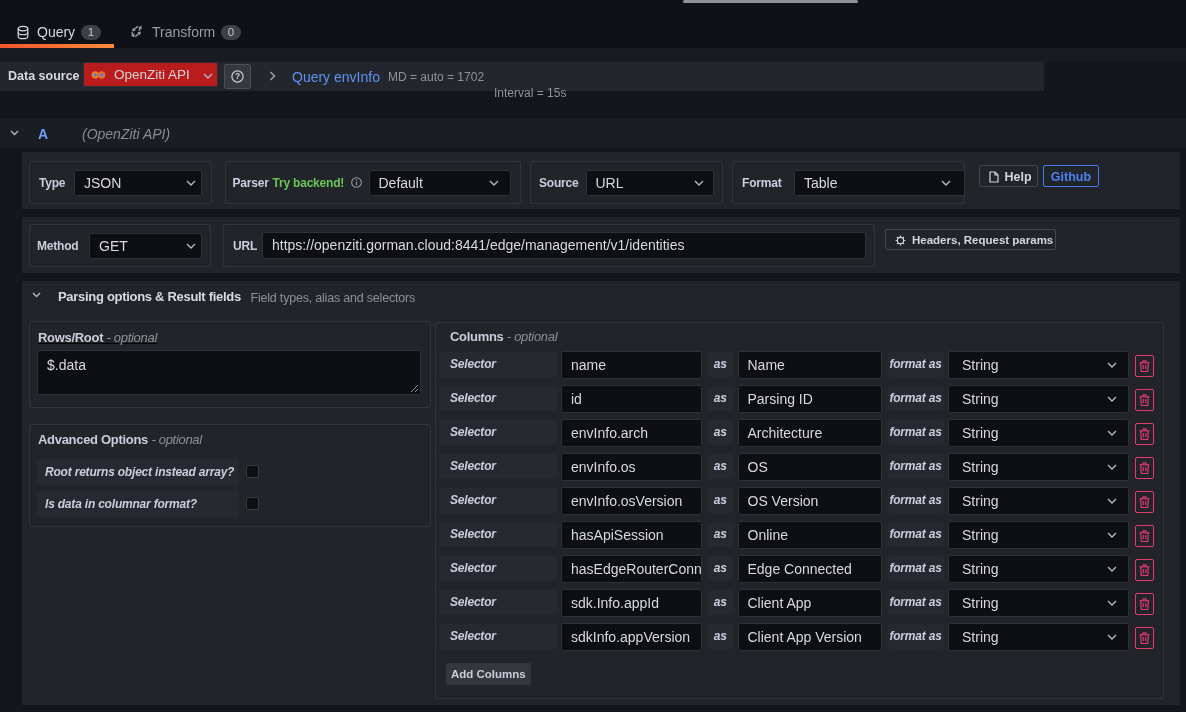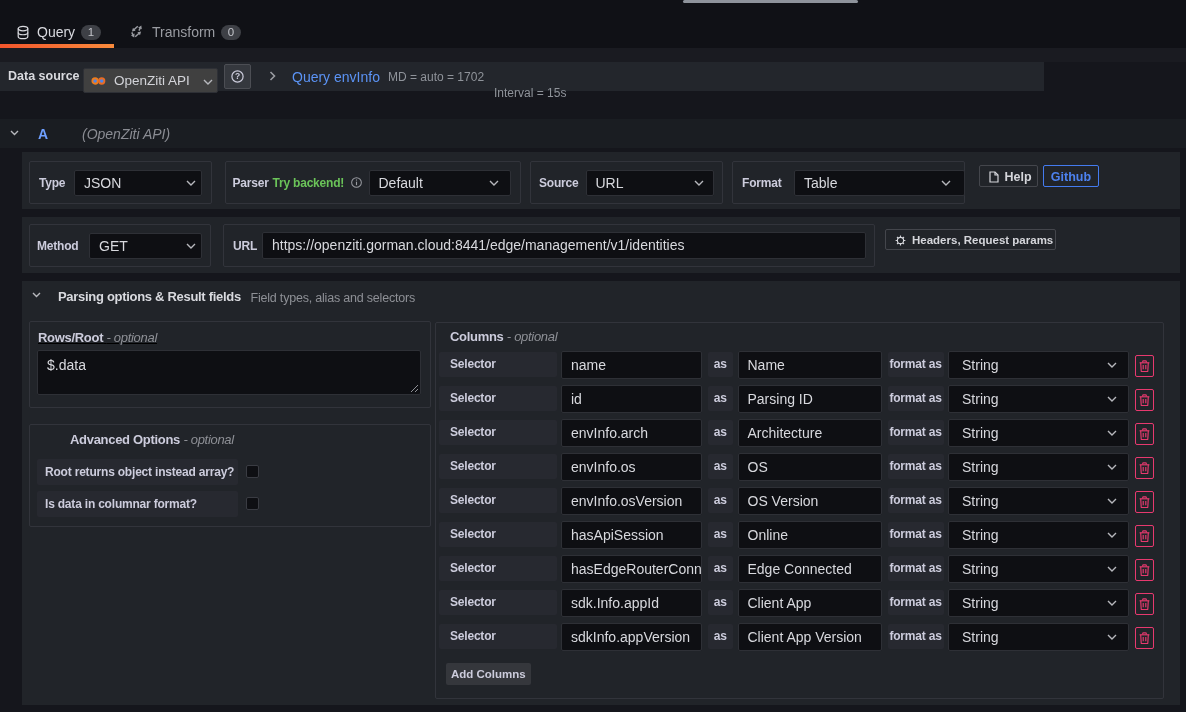--- a/index.html
+++ b/index.html
@@ -6,21 +6,21 @@
   html,body { width:1186px; height:712px; background:#15161c; overflow:hidden;
     font-family:"Liberation Sans", sans-serif; }
   .abs { position:absolute; }
   .sec { position:absolute; left:22px; width:1158px; background:#212429; }
   .box { position:absolute; border:1px solid #32343b; border-radius:2px; }
   .sel, .inp { position:absolute; background:#0e0f13; border:1px solid #2e3036;
     border-radius:2px; color:#d8d9de; font-size:14px; line-height:24px; padding-left:9px;
     white-space:nowrap; overflow:hidden; }
   .lbl { position:absolute; color:#ccccdc; font-size:12px; font-weight:bold; white-space:nowrap; letter-spacing:-0.2px; }
   .chip { position:absolute; background:#272930; border-radius:2px; color:#ccccdc;
-    font-size:12px; font-weight:bold; white-space:nowrap; letter-spacing:-0.2px; }
+    font-size:12px; font-weight:bold; white-space:nowrap; letter-spacing:-0.2px;font-style:italic; }
   .chev { position:absolute; }
   svg { display:block; }
 </style>
 </head>
 <body>
 
 <div class="abs" id="tabbar" style="left:0;top:0;width:1186px;height:48px;background:#101116;">
   <div class="abs" style="left:683px;top:0;width:175px;height:3px;background:#8e939b;border-radius:2px;"></div>
   <svg class="abs" style="left:16.5px;top:24.5px;" width="12" height="15" viewBox="0 0 14 16">
     <ellipse cx="7" cy="3.4" rx="5.6" ry="2.6" fill="none" stroke="#d9dadf" stroke-width="1.4"></ellipse>
@@ -43,21 +43,21 @@
     </g>
   </svg>
   <div class="abs" style="left:152px;top:24px;font-size:14px;font-weight:500;color:#9a9ca2;">Transform</div>
   <div class="abs" style="left:221px;top:25px;width:20px;height:15px;border-radius:8px;background:#3e4046;color:#c3c4ca;font-size:11.5px;text-align:center;line-height:15px;">0</div>
 </div>
 
 <div class="abs" style="left:0;top:48px;width:1186px;height:14px;background:#1a1b21;"></div>
 
 <div class="abs" style="left:0;top:62px;width:1044px;height:29px;background:#23262c;">
   <div class="abs" style="left:8px;top:7px;font-size:12.5px;font-weight:bold;color:#d9dadf;">Data source</div>
-  <div class="abs" style="left:83px;top:6px;width:135px;height:25px;background:#404040;border:1px solid #2e3036;border-radius:2px;">
+  <div class="abs" style="left:83px;top:0;width:135px;height:25px;background:#b91c1c;border:1px solid #2e3036;border-radius:2px;">
     <svg class="abs" style="left:7px;top:7px;" width="15" height="10" viewBox="0 0 15 10">
       <circle cx="4.1" cy="5" r="2.7" fill="#4f84e6" stroke="#ef7d1e" stroke-width="1.9"></circle>
       <circle cx="10.7" cy="5" r="2.7" fill="#4f84e6" stroke="#e96c24" stroke-width="1.9"></circle>
     </svg>
     <div class="abs" style="left:30px;top:4px;font-size:13.5px;color:#d2d3d8;">OpenZiti API</div>
     <svg class="abs" style="left:119px;top:9.5px;" width="10" height="6" viewBox="0 0 10 6">
         <path d="M1 1 l4 4 4-4" fill="none" stroke="#b7b8bd" stroke-width="1.4"></path>
       </svg>
   </div>
   <div class="abs" style="left:223.5px;top:2px;width:27px;height:25px;background:#35383e;border:1px solid #4c4e54;border-radius:2px;">
@@ -163,21 +163,21 @@
 <div class="box" style="left:29px;top:320.5px;width:402px;height:87px;"></div>
 <div class="abs" style="left:38px;top:330px;font-size:13px;letter-spacing:-0.3px;text-decoration:underline;"><span style="font-weight:bold;color:#ccccdc;">Rows/Root</span> <span style="font-style:italic;color:#8e9096;">- optional</span></div>
 <div class="abs" style="left:37px;top:350px;width:384px;height:45px;background:#0e0f13;border:1px solid #2e3036;border-radius:2px;">
   <div class="abs" style="left:9px;top:6px;font-size:14px;color:#d8d9de;">$.data</div>
   <svg class="abs" style="right:1px;bottom:1px;" width="9" height="9" viewBox="0 0 9 9">
       <path d="M8 1 L1 8 M8 5 L5 8" stroke="#8e9096" stroke-width="1"></path>
     </svg>
 </div>
 
 <div class="box" style="left:29px;top:424px;width:402px;height:103px;"></div>
-<div class="abs" style="left:38px;top:431.5px;font-size:13px;letter-spacing:-0.3px;"><span style="font-weight:bold;color:#ccccdc;margin-left:32px;">Advanced Options</span> <span style="font-style:italic;color:#8e9096;">- optional</span></div>
+<div class="abs" style="left:38px;top:431.5px;font-size:13px;letter-spacing:-0.3px;"><span style="font-weight:bold;color:#ccccdc;">Advanced Options</span> <span style="font-style:italic;color:#8e9096;">- optional</span></div>
 <div class="chip" style="left:37px;top:458.5px;width:201px;height:26px;line-height:26px;"><span style="margin-left:8px;">Root returns object instead array?</span></div>
 <div class="abs" style="left:246px;top:465px;width:13px;height:13px;background:#0e0f13;border:1px solid #3a3c43;border-radius:2px;"></div>
 <div class="chip" style="left:37px;top:490.5px;width:201px;height:26px;line-height:26px;"><span style="margin-left:8px;">Is data in columnar format?</span></div>
 <div class="abs" style="left:246px;top:497px;width:13px;height:13px;background:#0e0f13;border:1px solid #3a3c43;border-radius:2px;"></div>
 
 <div class="box" style="left:434.5px;top:322px;width:729px;height:376.5px;"></div>
 <div class="abs" style="left:444px;top:329px;font-size:13px;letter-spacing:-0.3px;margin-left:6px;"><span style="font-weight:bold;color:#ccccdc;">Columns</span> <span style="font-style:italic;color:#8e9096;">- optional</span></div>
 
 <div class="chip" style="left:438.5px;top:352.0px;width:118.5px;height:25px;line-height:25px;"><span style="margin-left:11.5px;">Selector</span></div>
 <div class="inp" style="left:561px;top:350.5px;width:141px;height:28px;line-height:26px;">name</div>

